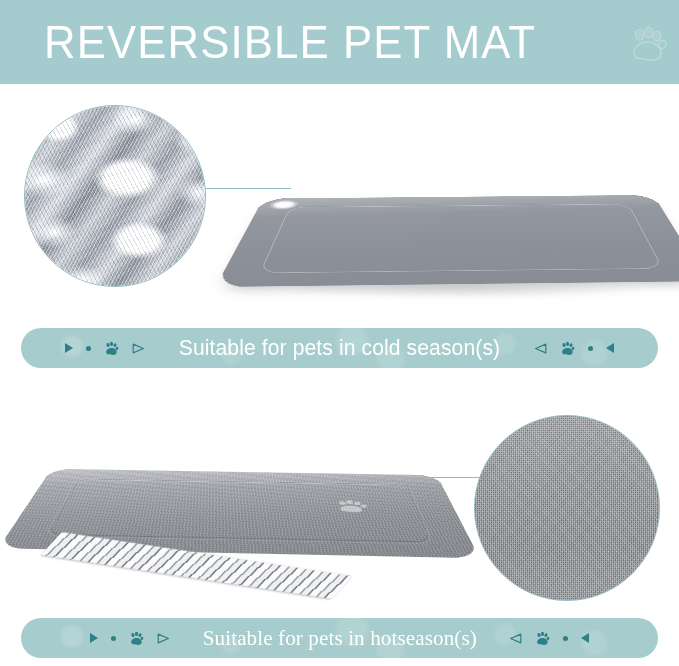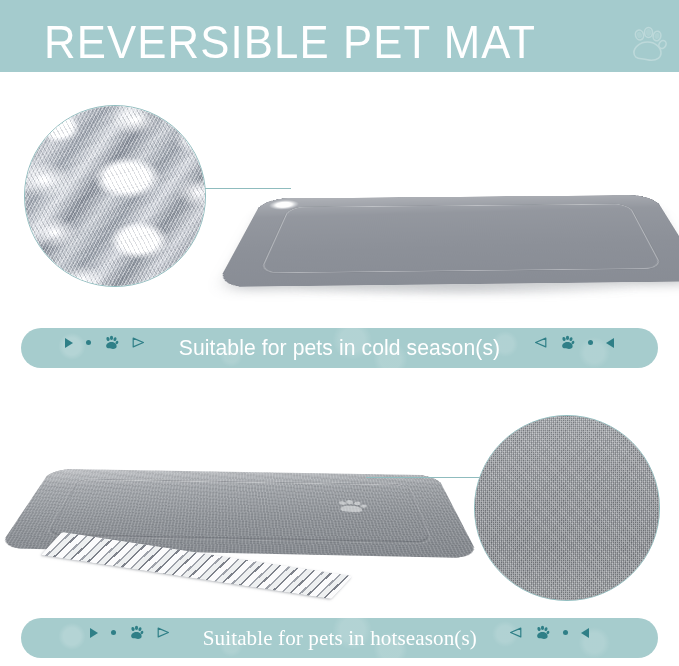--- a/index.html
+++ b/index.html
@@ -16,21 +16,21 @@
     position: relative;
     width: 679px;
     height: 666px;
     background: #ffffff;
   }
 
   
   .header-band {
     position: absolute;
     left: 0; top: 0;
-    width: 679px; height: 72px;
+    width: 679px; height: 84px;
     background: #a4cbcd;
     overflow: hidden;
     padding-left: 36px;
   }
   .header-title {
     position: absolute;
     left: 44px; top: 13px;
     font-size: 47px;
     line-height: 58px;
     letter-spacing: 1.2px;
@@ -236,21 +236,21 @@
       radial-gradient(circle 30px at 52% 30%, rgba(255,255,255,0.14) 40%, rgba(255,255,255,0) 66%),
       radial-gradient(circle 26px at 58% 78%, rgba(255,255,255,0.13) 40%, rgba(255,255,255,0) 66%),
       radial-gradient(circle 20px at 76% 40%, rgba(255,255,255,0.12) 40%, rgba(255,255,255,0) 66%),
       radial-gradient(circle 24px at 90% 62%, rgba(255,255,255,0.12) 40%, rgba(255,255,255,0) 66%),
       radial-gradient(circle 18px at 33% 68%, rgba(255,255,255,0.11) 40%, rgba(255,255,255,0) 66%);
     pointer-events: none;
   }
   .banner-inner {
     position: relative;
     display: flex;
-    align-items: flex-start;
+    align-items: center;
     gap: 13px;
     z-index: 2;
   }
   .orn {
     display: flex;
     align-items: center;
     gap: 13px;
     color: #2f7f87;
   }
   .orn-tri-r   { width: 0; height: 0; border-left: 8px solid #2f7f87;  border-top: 5px solid transparent; border-bottom: 5px solid transparent; }

